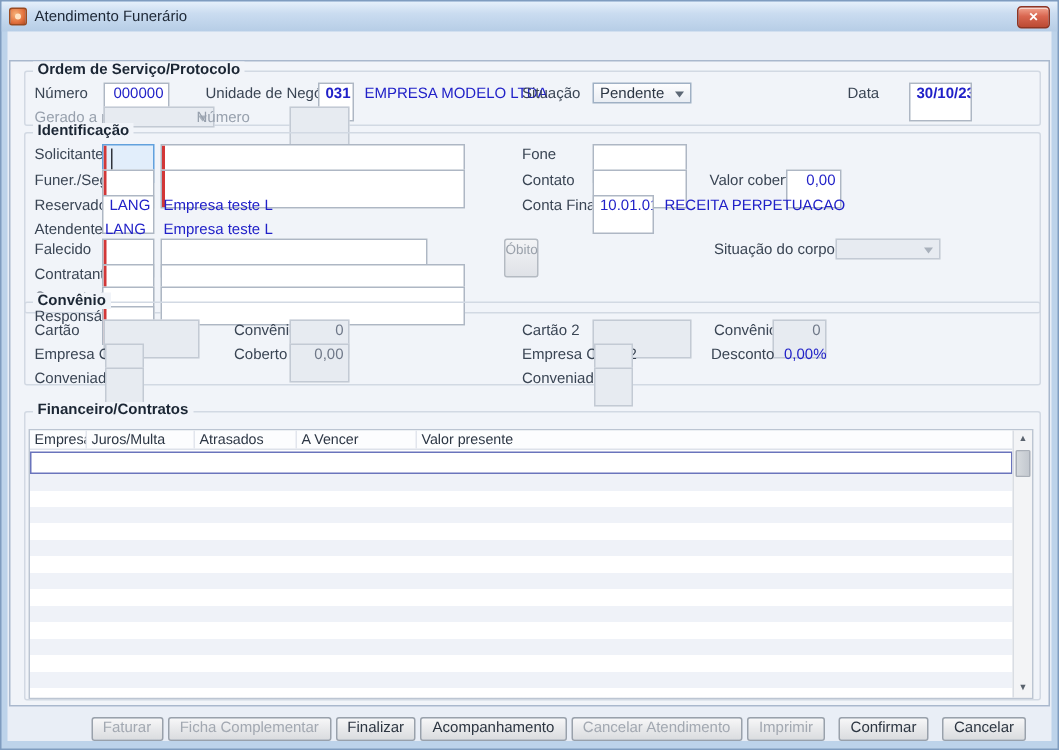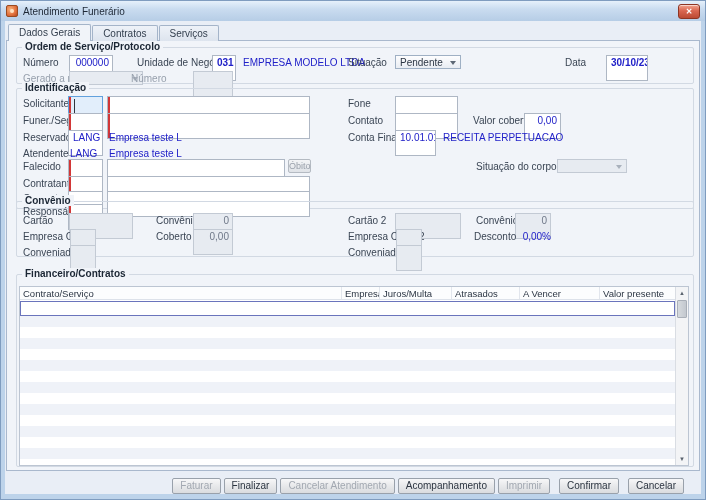--- a/index.html
+++ b/index.html
@@ -81,23 +81,23 @@
     border:1px solid #9fb0c4; padding:1px 14px 0 4px; white-space:nowrap;
   }
   .dropdown.dis { background:#e7ebf1; border-color:#c3cad4; color:#8d95a2; }
   .chev {
     position:absolute; right:4px; top:5px; width:0; height:0;
     border-left:3px solid transparent; border-right:3px solid transparent;
     border-top:4px solid #5d6875;
   }
   .dropdown.dis .chev { border-top-color:#a9b1bc; }
   .mini-btn {
-    position:absolute; height:14px; text-align:center; font-size:9px; padding-top:1px;
+    position:absolute; height:26px; text-align:center; font-size:9px; padding-top:1px;
     background:linear-gradient(180deg,#f3f4f6,#dfe2e7); border:1px solid #b4bac2;
-    border-radius:2px; color:#9aa1ab; cursor:default;
+    border-radius:2px; color:#9aa1ab; cursor:default;margin-left:48px;
   }
   
   .table {
     position:absolute; left:2px; top:11px; width:670px; height:180px;
     background:#fff; border:1px solid #bcc5d2;
   }
   .thead { position:absolute; left:0; right:13px; top:0; height:13px; display:flex; background:#fcfdfe; border-bottom:1px solid #dde2ea; }
   .th {
     font-size:9.5px; color:#2c3644; padding:1px 0 0 3px;
     border-right:1px solid #e2e6ed; overflow:hidden; white-space:nowrap;
@@ -145,25 +145,20 @@
   <div class="titlebar">
     <div class="app-icon"></div>
     <div class="title-text">Atendimento Funerário</div>
     <div class="close-btn">
       <span>✕</span>
     </div>
   </div>
 
   <div class="dialog"></div>
 
-  <div class="tabstrip">
-    <div class="tab active"><span>Dados Gerais</span></div>
-    <div class="tab"><span>Contratos</span></div>
-    <div class="tab"><span>Serviços</span></div>
-  </div>
 
   <div class="tabpage">
 
     <div class="group" style="left:9px; top:6px; width:678px; height:37px;">
       <div class="group-title">Ordem de Serviço/Protocolo</div>
 
       <div class="lbl" style="left:6px; top:9px;">Número</div>
       <div class="field blue t-right" style="left:52px; top:7px; width:44px;">000000</div>
 
       <div class="lbl" style="left:120px; top:9px;">Unidade de Negócio</div>
@@ -261,21 +256,20 @@
       <div class="field dis" style="left:53px; top:43px; width:26px;"></div>
       <div class="lbl" style="left:331px; top:45px;">Conveniado 2</div>
       <div class="field dis" style="left:379px; top:43px; width:26px;"></div>
     </div>
 
     <div class="group" style="left:9px; top:233px; width:678px; height:193px;">
       <div class="group-title">Financeiro/Contratos</div>
 
       <div class="table">
         <div class="thead">
-          <div class="th" style="width:322px;">Contrato/Serviço</div>
           <div class="th" style="width:38px;">Empresa</div>
           <div class="th" style="width:72px;">Juros/Multa</div>
           <div class="th" style="width:68px;">Atrasados</div>
           <div class="th" style="width:80px;">A Vencer</div>
           <div class="th" style="width:75px; border-right:none;">Valor presente</div>
         </div>
 
         <div class="sel-row"></div>
         <div class="rows-area"></div>
 
@@ -283,21 +277,22 @@
           <div class="sb-btn sb-up">▲</div>
           <div class="sb-thumb"></div>
           <div class="sb-btn sb-down">▼</div>
         </div>
       </div>
     </div>
   </div>
 
   <div class="buttonbar">
     <div class="btn dis">Faturar</div>
+    <div class="btn dis">Ficha Complementar</div>
     <div class="btn">Finalizar</div>
+    <div class="btn">Acompanhamento</div>
     <div class="btn dis">Cancelar Atendimento</div>
-    <div class="btn">Acompanhamento</div>
     <div class="btn dis">Imprimir</div>
     <div class="btn gap">Confirmar</div>
     <div class="btn gap">Cancelar</div>
   </div>
 
 </div>
 
 </body></html>

